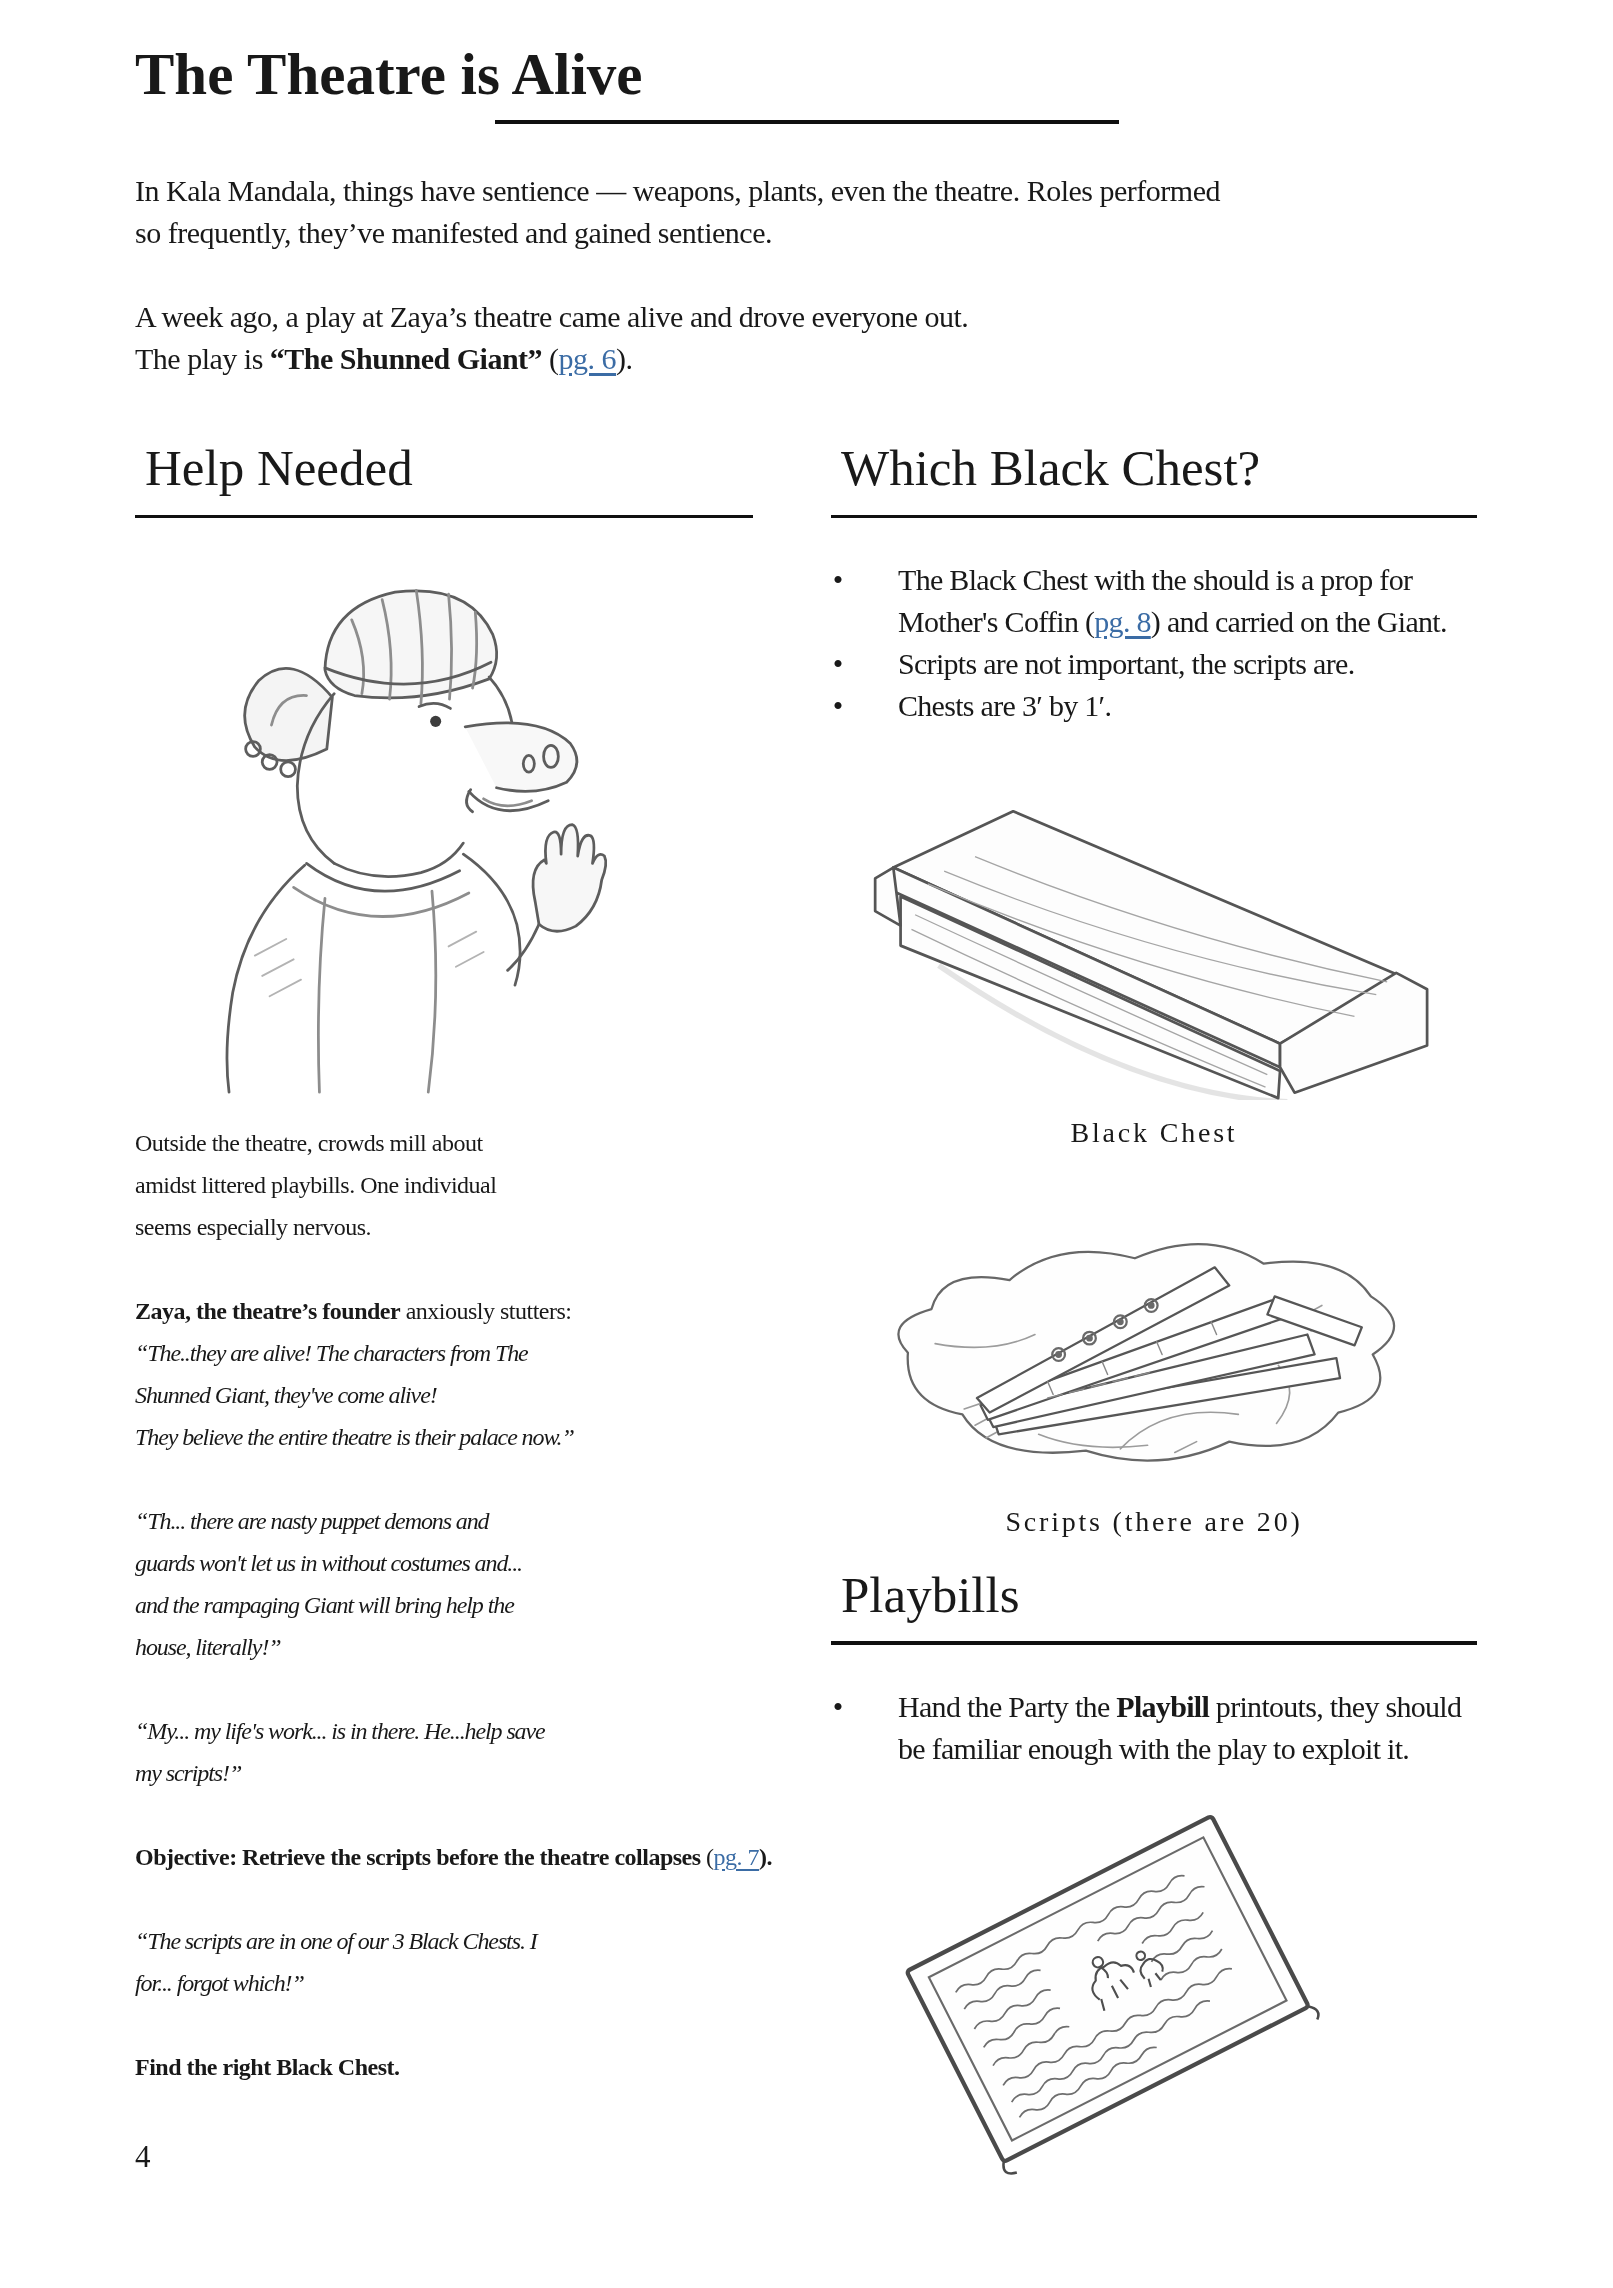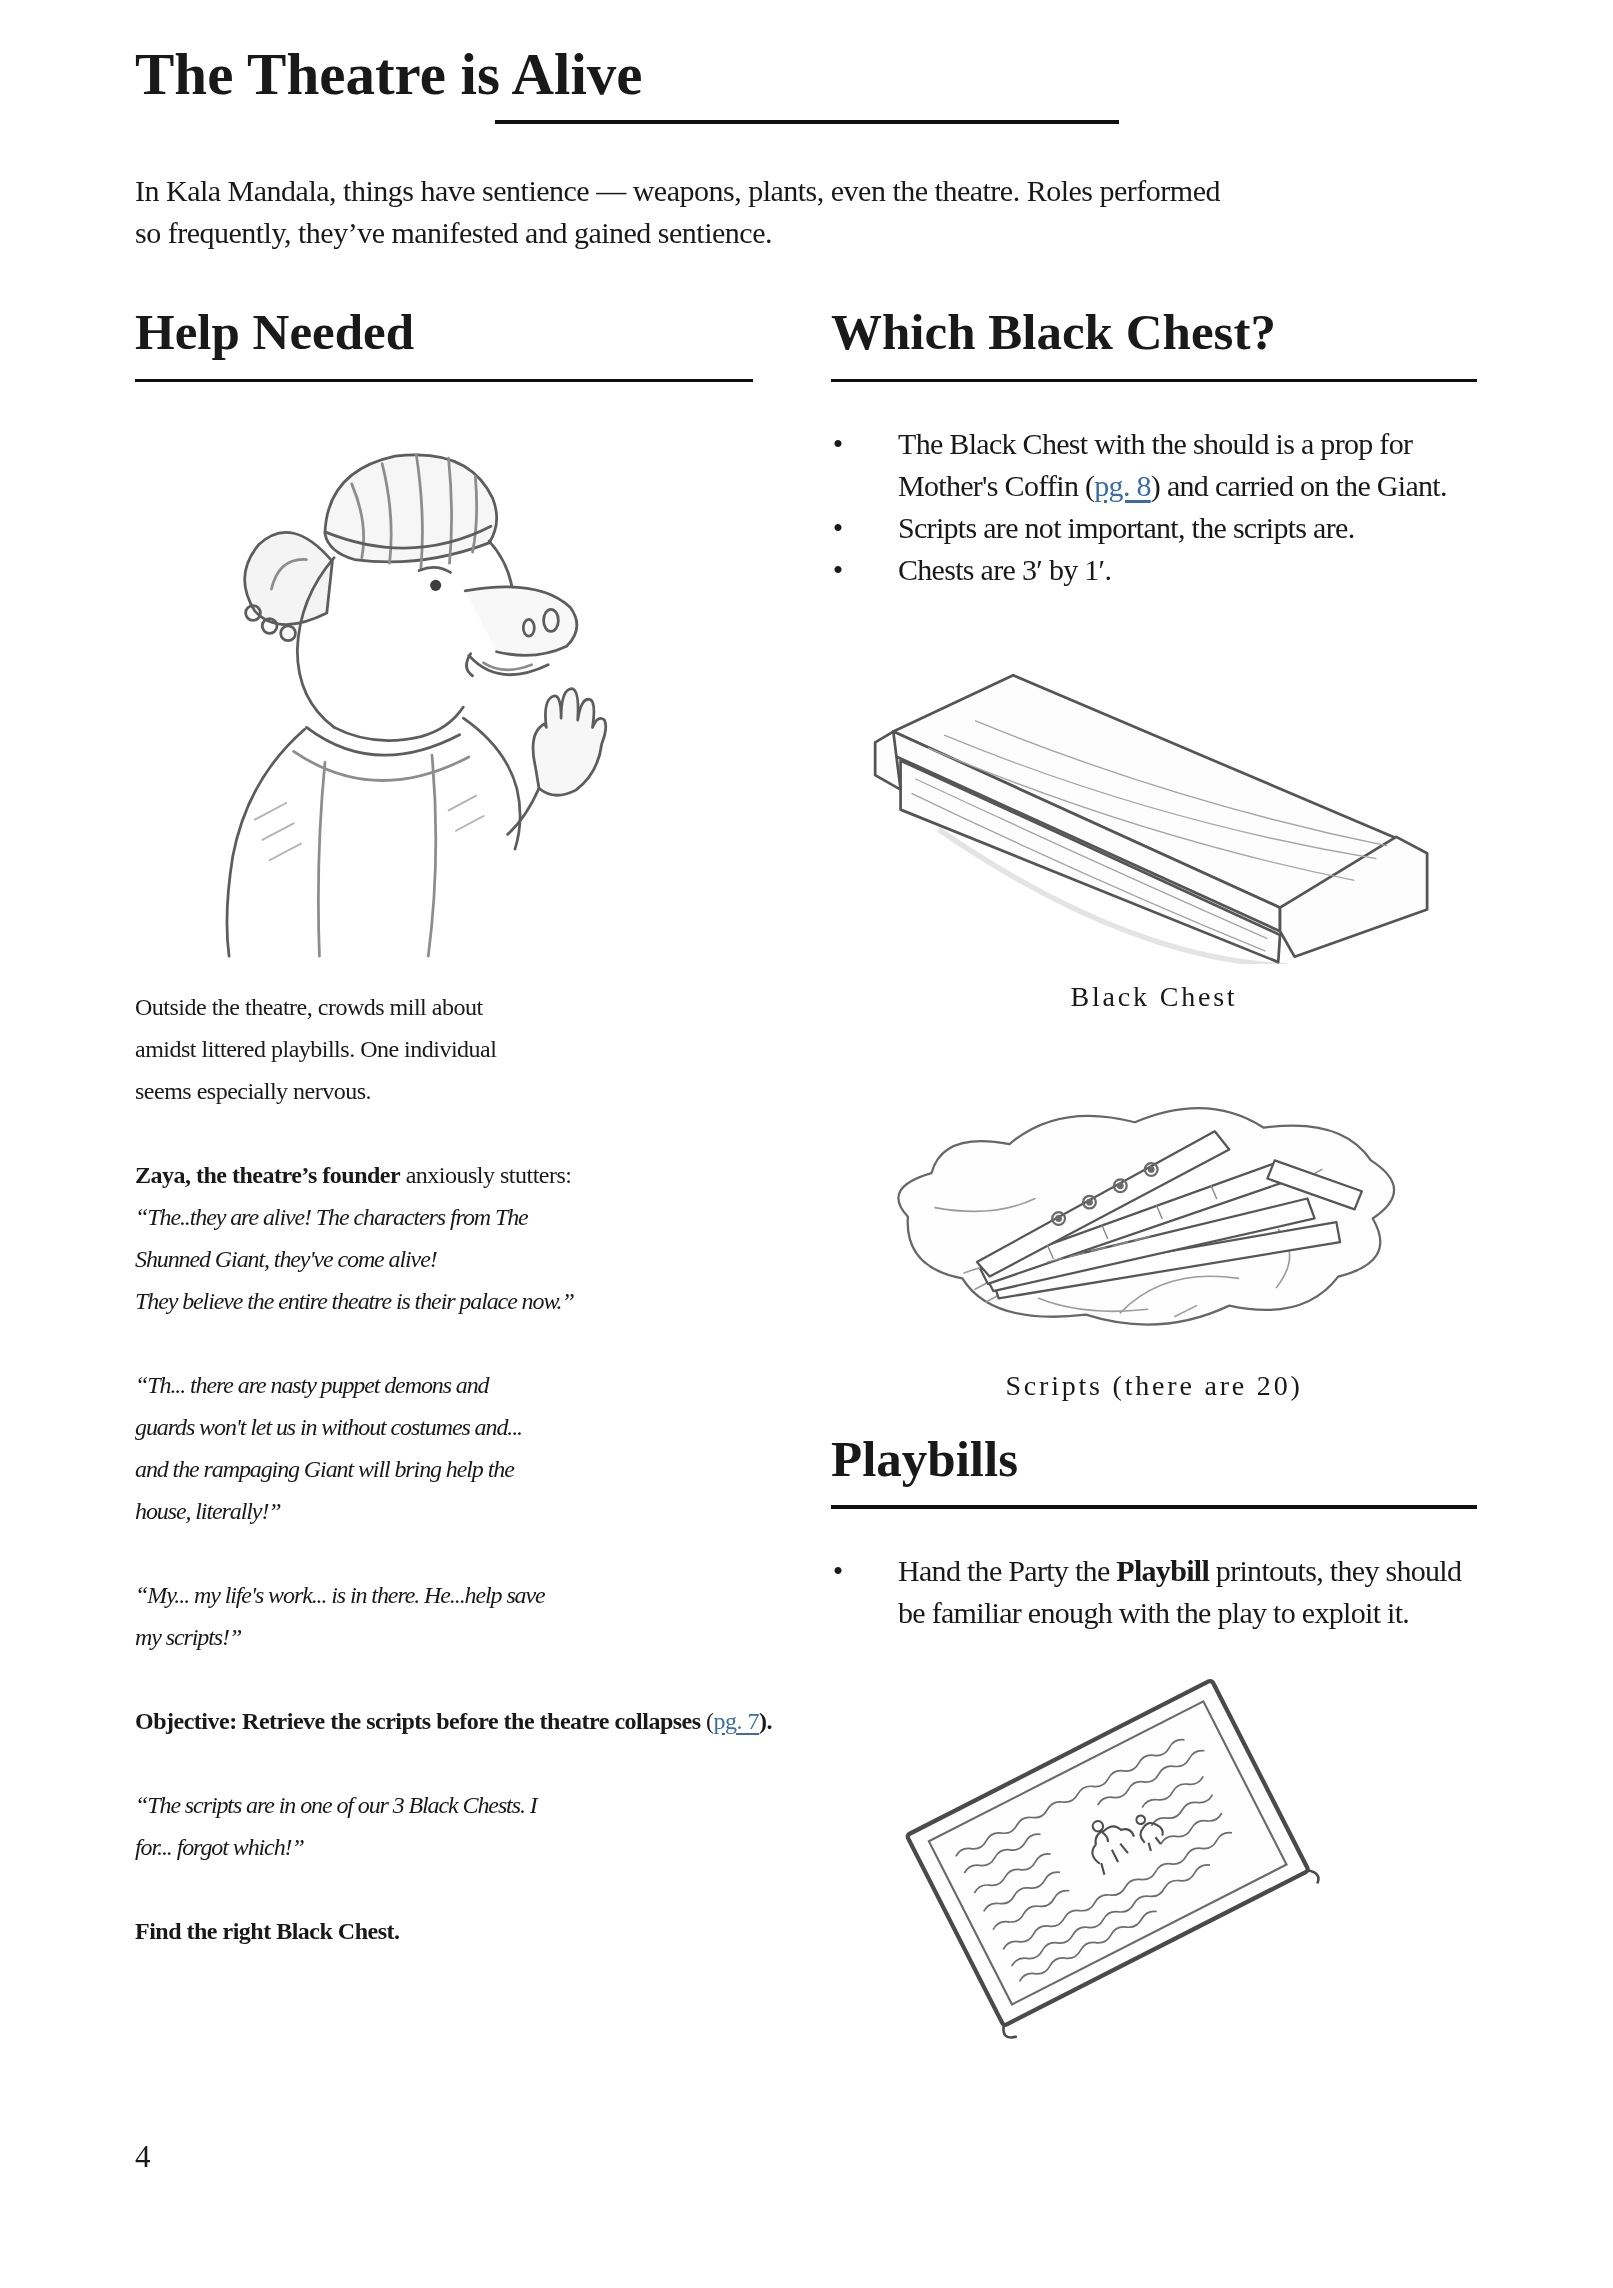--- a/index.html
+++ b/index.html
@@ -9,21 +9,21 @@
     position:relative;overflow:hidden;
   }
   .page{padding:42px 135px 0 135px;position:relative;}
   h1{font-size:59px;line-height:1.1;font-weight:700;margin:0;}
   .title-rule{width:624px;height:4.6px;background:#101010;margin:13px auto 46px auto;}
   .intro-line{font-size:30px;line-height:42px;letter-spacing:-0.5px;}
   .gap-after{margin-bottom:42px;}
   .cols{display:flex;gap:78px;margin-top:52px;align-items:flex-start;}
   .col-left{width:618px;flex:none;}
   .col-right{width:646px;flex:none;}
-  h2{font-size:51px;line-height:1.05;font-weight:700;margin:0;}
+  h2{font-size:51px;line-height:1.05;font-weight:400;margin:10px;}
   .h-rule{height:3.7px;background:#101010;margin:18.5px 0 41px 0;}
   .body{font-size:24px;line-height:42px;letter-spacing:-0.5px;margin:0 0 42px 0;width:683px;}
   .narrow{width:572px;}
   .tight{margin-bottom:0;}
   .quote{font-style:italic;letter-spacing:-1.1px;width:674px;}
   a{color:#3b6ca5;text-decoration:underline;text-underline-offset:3.7px;}
   strong{font-weight:700;}
   ul.bullets{list-style:none;margin:0 0 37px 0;padding:0;font-size:30px;line-height:42px;letter-spacing:-0.7px;width:658px;}
   ul.bullets li{position:relative;padding-left:67px;}
   ul.bullets li::before{content:"\2022";position:absolute;left:1.8px;top:0;}
@@ -41,20 +41,24 @@
 
 <div class="page">
 
   <h1>The Theatre is Alive</h1>
   <div class="title-rule"></div>
 
   <div class="intro">
     <div class="intro-block gap-after">
       <div class="intro-line">In Kala Mandala, things have sentience — weapons, plants, even the theatre. Roles performed</div>
       <div class="intro-line">so frequently, they’ve manifested and gained sentience.</div>
+    </div>
+    <div class="intro-block">
+      <div class="intro-line">A week ago, a play at Zaya’s theatre came alive and drove everyone out.</div>
+      <div class="intro-line"><span>The play is </span><strong>“The Shunned Giant”</strong><span> (</span><a href="#">pg. 6</a><span>).</span></div>
     </div>
   </div>
 
   <div class="cols">
 
     <div class="col-left">
       <h2>Help Needed</h2>
       <div class="h-rule"></div>
 
       <figure class="fig-zaya">

